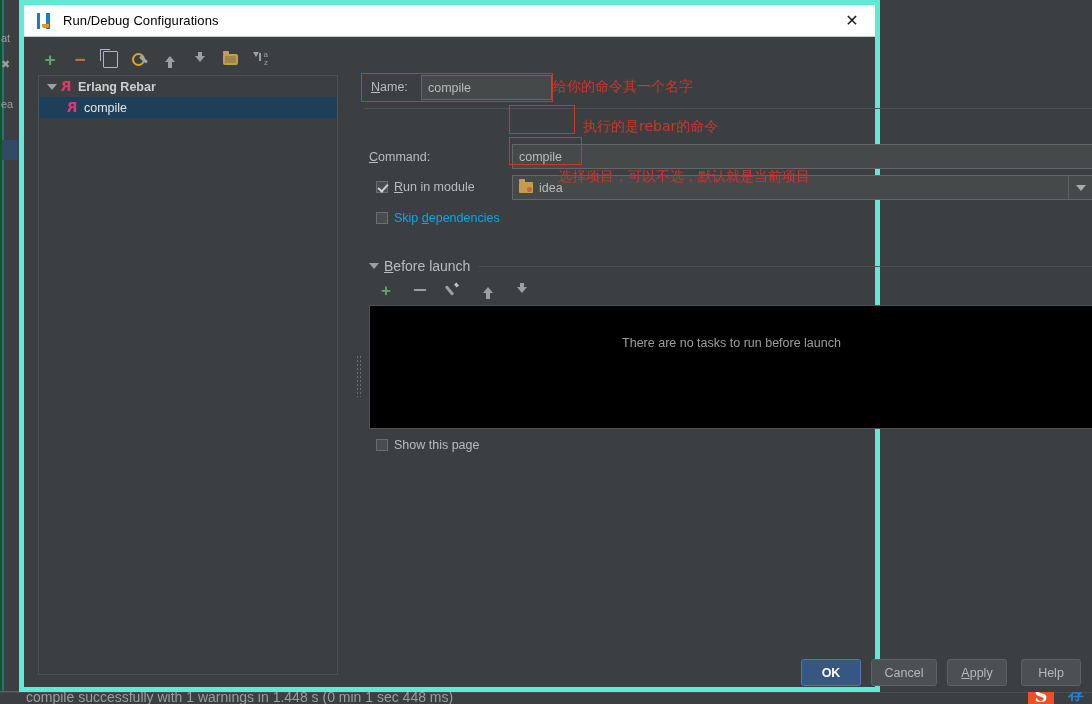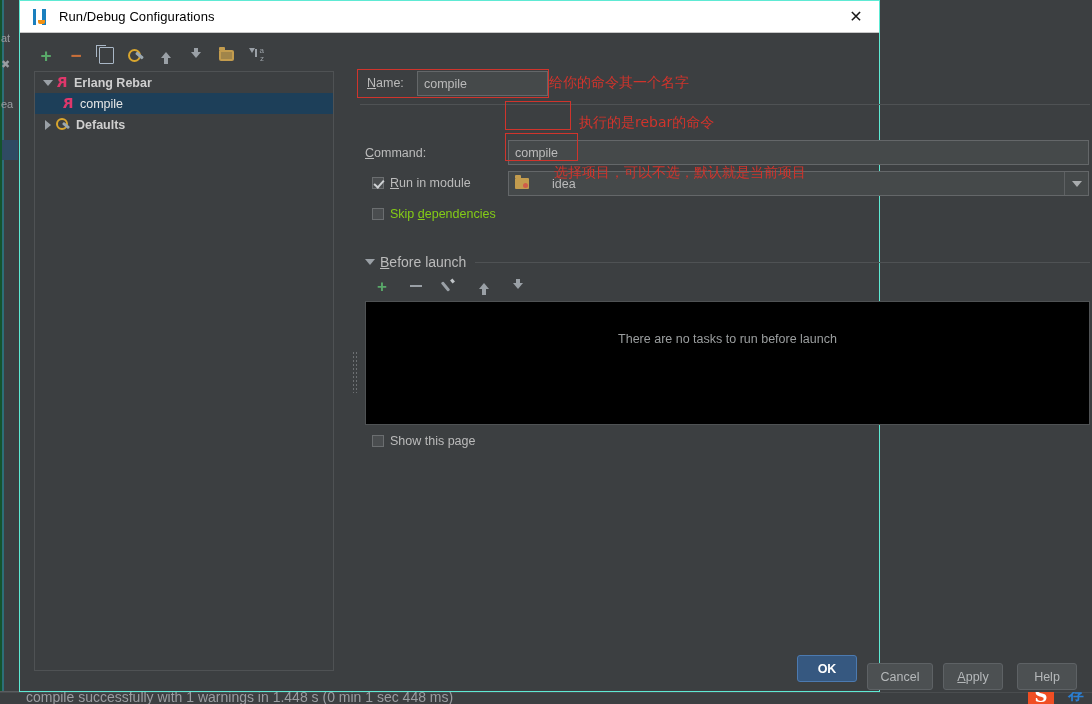--- a/index.html
+++ b/index.html
@@ -24,21 +24,21 @@
   .bg-ghost{
     position:absolute;color:#9a9da1;font-size:11px;left:1px;
     white-space:nowrap;overflow:hidden;width:17px;
   }
   .bg-sel{position:absolute;left:2px;width:16px;height:20px;background:#2f4a63;}
   .bg-botline{position:absolute;left:0;bottom:12px;width:19px;height:1px;background:#5a5d5f;}
 
   
   .dialog{
     position:absolute;left:19px;top:0;width:861px;height:692px;
-    background:#3c3f41;border:1px solid #5eead4;box-sizing:border-box;
+    background:#3c3f41;border:5px solid #5eead4;box-sizing:border-box;
   }
   .titlebar{
     position:relative;height:31px;background:#ffffff;
     border-bottom:1px solid #c8c8c8;
     display:flex;align-items:center;
   }
   .title-icon{width:18px;height:18px;margin-left:12px;margin-right:9px;position:relative;flex:none;}
   .ti-bar{position:absolute;left:1px;top:1px;width:3px;height:16px;background:#1a7fbe;}
   .ti-j{position:absolute;left:6px;top:1px;width:9px;height:16px;}
   .ti-j:before{content:"";position:absolute;left:4px;top:0;width:4px;height:16px;background:#1a7fbe;}
@@ -121,29 +121,29 @@
   .chk{
     width:12px;height:12px;background:#4a4d4f;border:1px solid #6b6e70;
     box-sizing:border-box;display:inline-block;position:relative;flex:none;
   }
   .chk.checked:after{
     content:"";position:absolute;left:3px;top:0px;width:4px;height:8px;
     border:solid #cfd2d4;border-width:0 2px 2px 0;transform:rotate(42deg);
   }
   .mod-chk{position:absolute;left:12px;top:108px;}
   .mod-lbl{position:absolute;left:30px;top:107px;font-size:12.5px;color:#bbbbbb;}
-  .mod-combo{position:absolute;left:148px;top:102px;width:581px;height:25px;display:flex;align-items:center;gap:17px;}
+  .mod-combo{position:absolute;left:148px;top:102px;width:581px;height:25px;display:flex;align-items:center;}
   .mod-combo .arrowbox{position:absolute;right:0;top:0;width:23px;height:23px;border-left:1px solid #5e6163;display:flex;align-items:center;justify-content:center;}
   .combo-arrow{width:0;height:0;border-left:5px solid transparent;border-right:5px solid transparent;border-top:6px solid #a9acae;}
   .mod-folder{width:14px;height:11px;background:#c39c4e;border-radius:1px;position:relative;margin-right:6px;flex:none;}
   .mod-folder:before{content:"";position:absolute;left:0;top:-3px;width:6px;height:3px;background:#c39c4e;border-radius:1px 1px 0 0;}
   .mod-folder:after{content:"";position:absolute;right:1px;bottom:1px;width:5px;height:5px;border-radius:50%;background:#cf5c4a;}
 
   .skip-chk{position:absolute;left:12px;top:139px;}
-  .skip-lbl{position:absolute;left:30px;top:138px;font-size:12.5px;color:#84cc16;}
+  .skip-lbl{position:absolute;left:30px;top:138px;font-size:12.5px;color:#0ea5e9;}
 
   
   .bl-head{position:absolute;left:5px;top:185px;width:725px;height:16px;display:flex;align-items:center;}
   .bl-tri{width:0;height:0;border-left:5px solid transparent;border-right:5px solid transparent;border-top:6px solid #9aa0a6;margin-right:5px;flex:none;}
   .bl-title{font-size:14px;color:#bbbbbb;white-space:nowrap;}
   .bl-line{flex:1;height:1px;background:#4f5254;margin-left:9px;}
 
   .bl-toolbar{position:absolute;left:10px;top:206px;height:22px;display:flex;align-items:center;gap:10px;}
   .ic-pencil{width:14px;height:14px;position:relative;}
   .ic-pencil:before{content:"";position:absolute;left:1px;top:2px;width:3px;height:11px;background:#9aa0a6;transform:rotate(-40deg);border-radius:1px;}
@@ -166,21 +166,21 @@
   .hl{position:absolute;border:1.5px solid #d0342c;box-sizing:border-box;pointer-events:none;}
 
   
   .btnbar{position:absolute;left:7px;bottom:0;width:1073px;height:47px;}
   .btn{
     position:absolute;top:9px;height:27px;box-sizing:border-box;
     display:flex;align-items:center;justify-content:center;
     font-size:12.5px;border-radius:3px;
   }
   .btn.def{background:#365880;border:1px solid #4c7ab0;color:#ffffff;font-weight:bold;}
-  .btn.norm{background:#4c5052;border:1px solid #5e6265;color:#b5b8ba;margin-top:8px;}
+  .btn.norm{background:#4c5052;border:1px solid #5e6265;color:#b5b8ba;}
   .btn u{text-decoration:underline;}
   .b-ok{left:770px;width:60px;}
   .b-cancel{left:840px;width:66px;}
   .b-apply{left:916px;width:60px;}
   .b-help{left:990px;width:60px;}
 
   
   .statusbar{
     position:absolute;left:0;bottom:0;width:1092px;height:12px;
     background:#3c3f41;overflow:hidden;
@@ -266,27 +266,20 @@
           <span class="tw">
               <span class="tw-down"></span>
             </span>
           <span class="erl-icon">R</span>
           <span>Erlang Rebar</span>
         </div>
         <div class="tree-row selected" style="padding-left:26px;">
           <span class="erl-icon">R</span>
           <span>compile</span>
         </div>
-        <div class="tree-row bold">
-          <span class="tw">
-              <span class="tw-right"></span>
-            </span>
-          <span class="def-icon"></span>
-          <span>Defaults</span>
-        </div>
       </div>
 
       <div class="splitter">
         <div class="dots"></div>
       </div>
 
       <div class="pane">
 
         <div class="name-label"><u>N</u>ame:</div>
         <div class="field name-input">compile</div>

